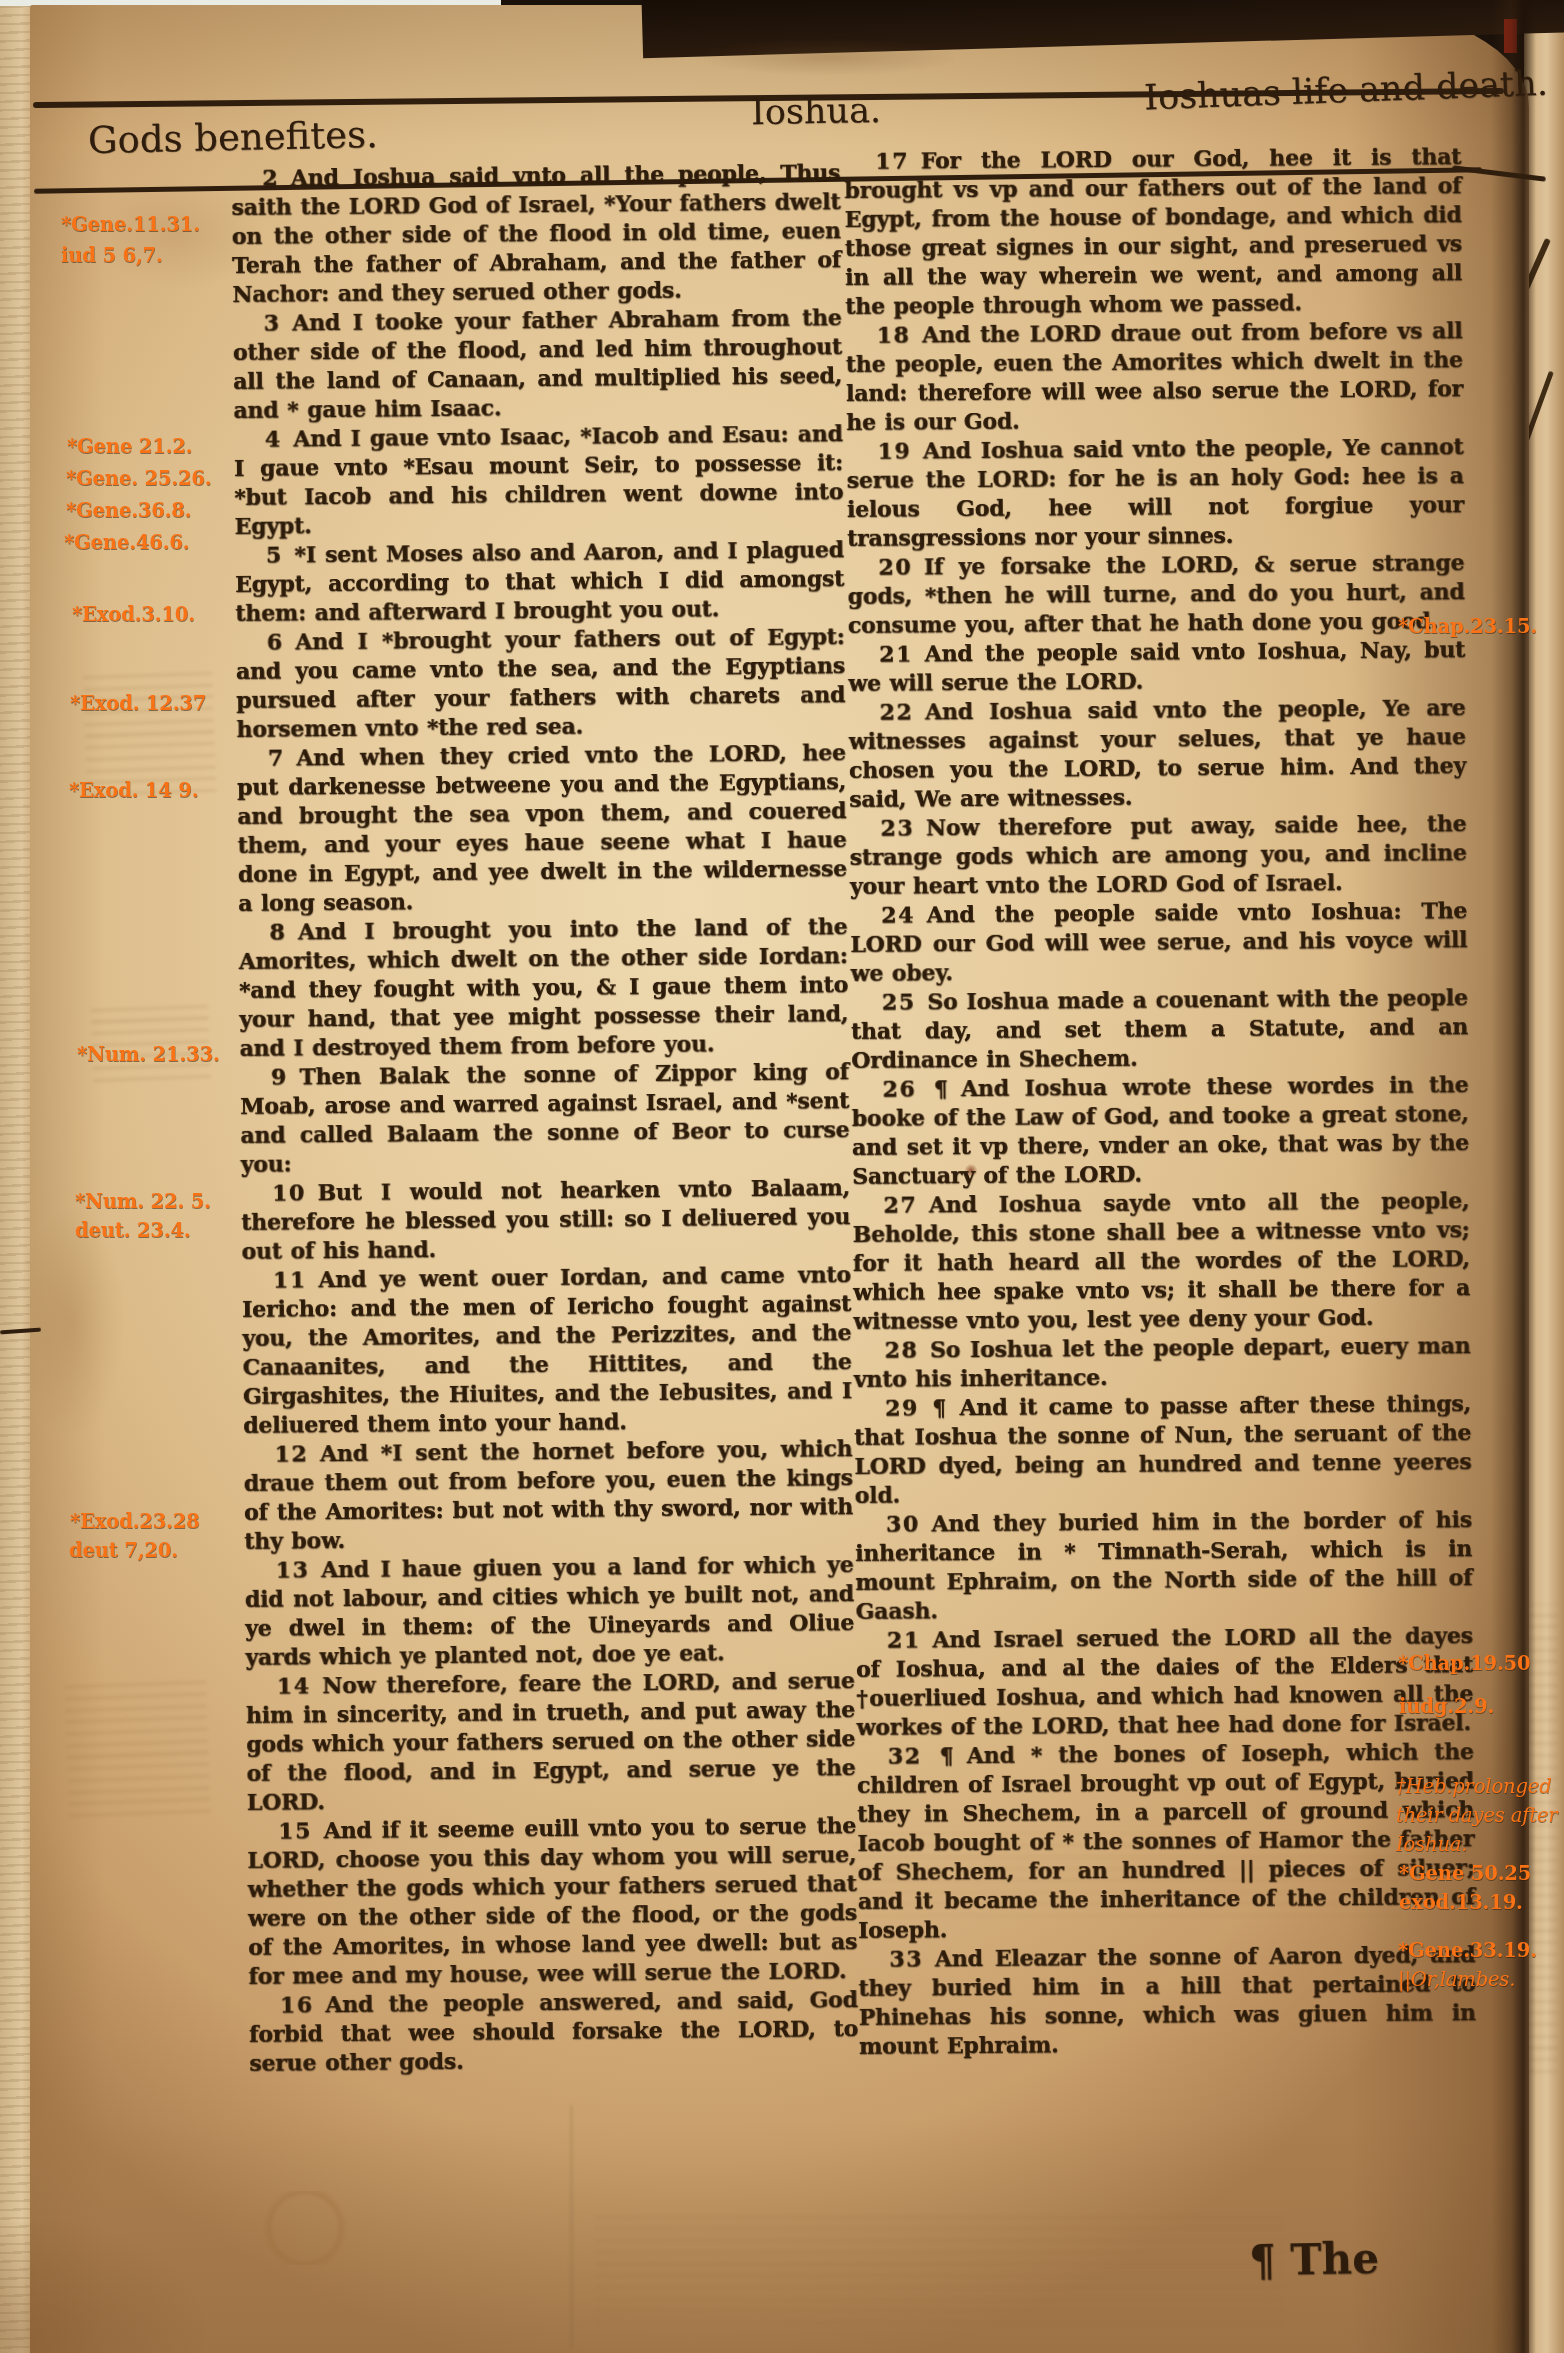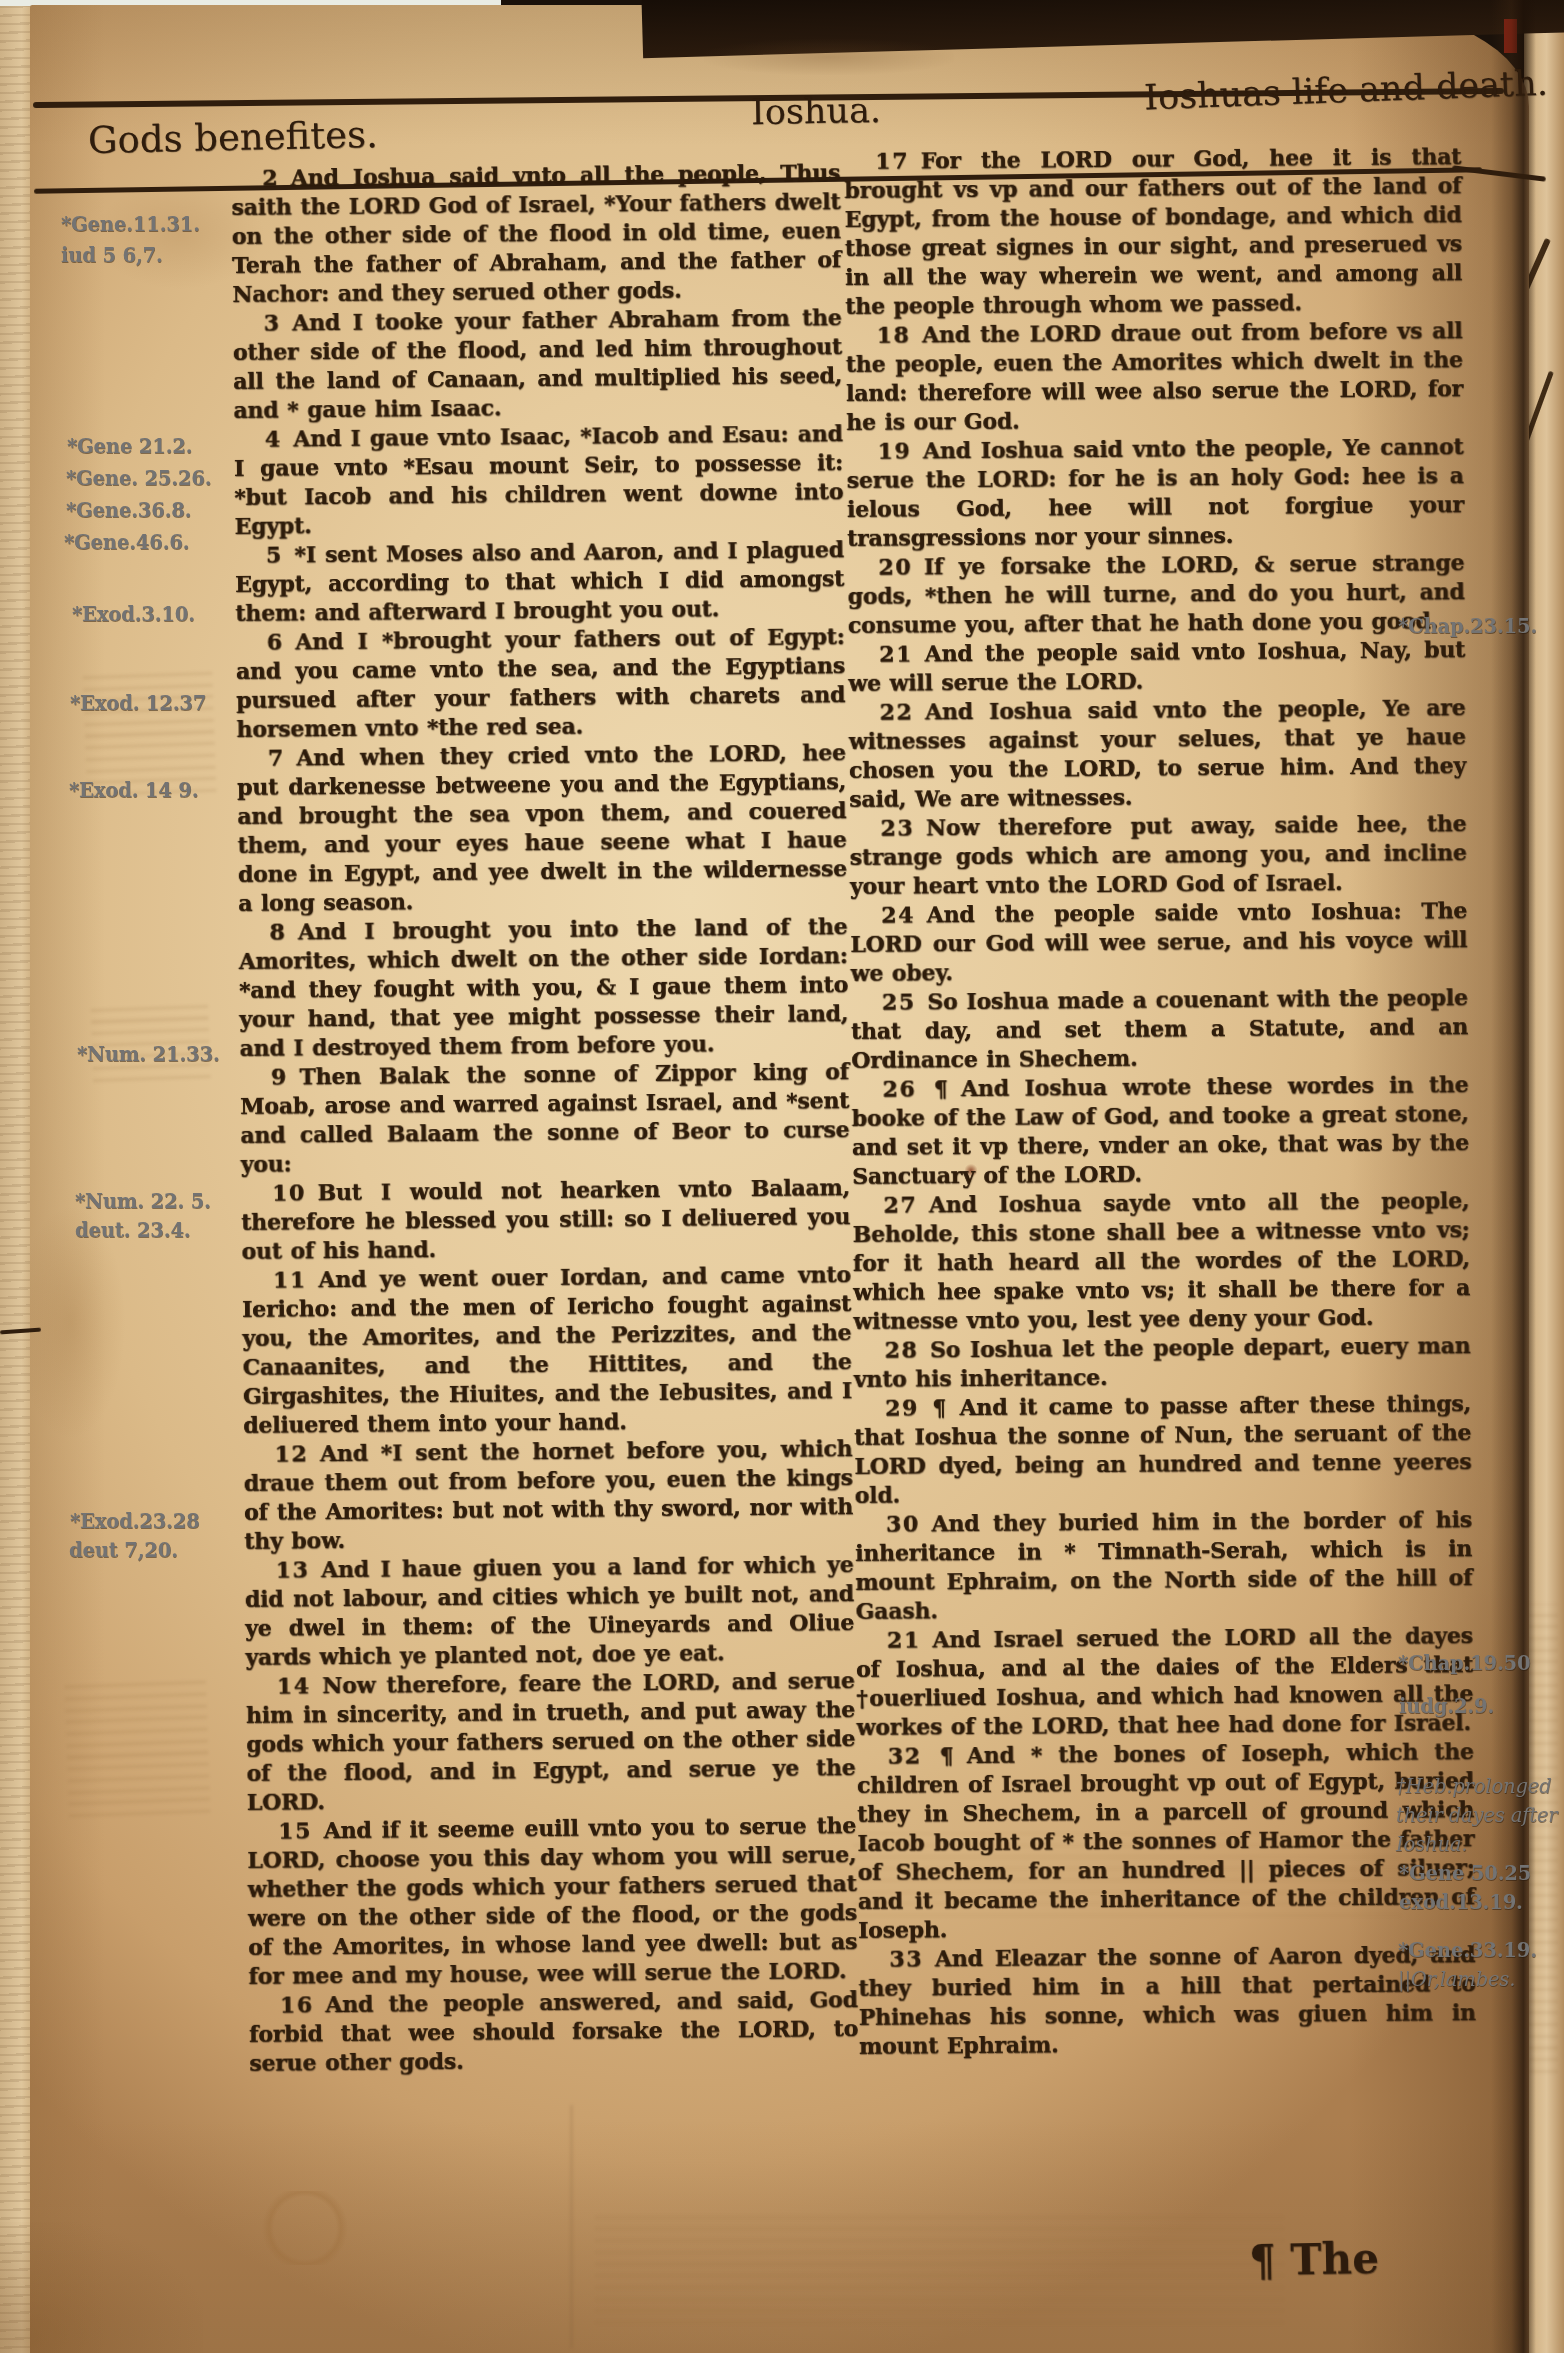--- a/index.html
+++ b/index.html
@@ -52,21 +52,21 @@
   .col{
     position:absolute;text-align:justify;color:#31200f;
     font-size:22px;line-height:29px;font-weight:bold;
     letter-spacing:-0.2px;word-spacing:1.2px;
     text-shadow:0.4px 0 0 rgba(49,32,15,.85), 0.5px 0.6px 0.8px rgba(40,24,10,.45);
     filter:blur(0.3px) contrast(1.04);
   }
   .col p{margin:0;text-indent:31px;}
   .vn{margin-right:11.7px;letter-spacing:1.6px;}
   .mn{
-    position:absolute;color:#737373;font-size:19.6px;white-space:nowrap;font-weight:bold;
+    position:absolute;color:#f97316;font-size:19.6px;white-space:nowrap;font-weight:bold;
     letter-spacing:-0.2px;text-shadow:0.4px 0.5px 0.6px rgba(40,24,10,.5);filter:blur(0.2px);
   }
   .mni{font-style:italic;font-weight:normal;}
   .catchword{
     position:absolute;color:#2d1b0c;font-size:42px;font-weight:bold;white-space:nowrap;
     text-shadow:0.5px 0.7px 0.8px rgba(40,24,10,.5);filter:blur(0.2px);
   }
 </style>
 </head>
 <body>

